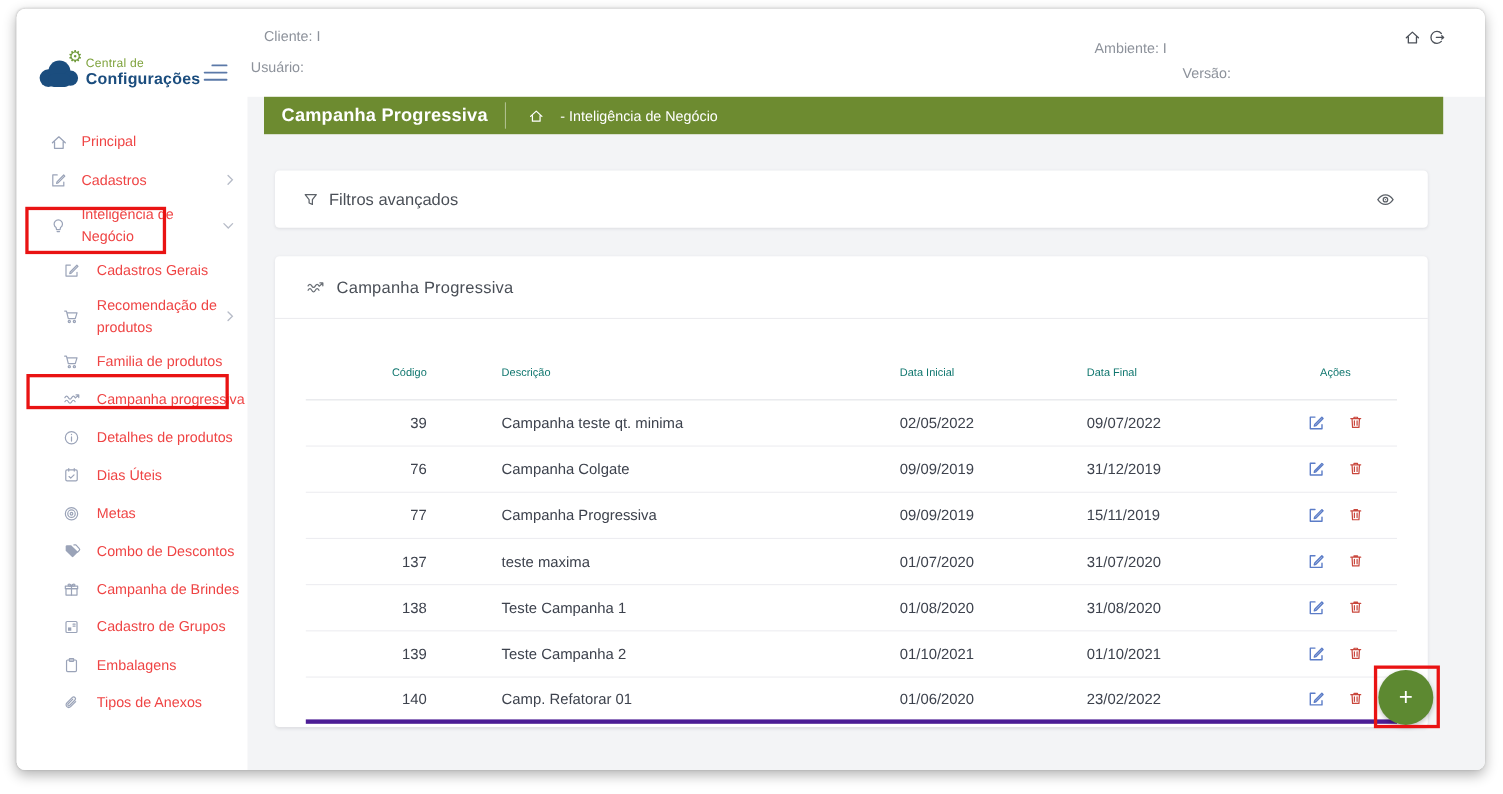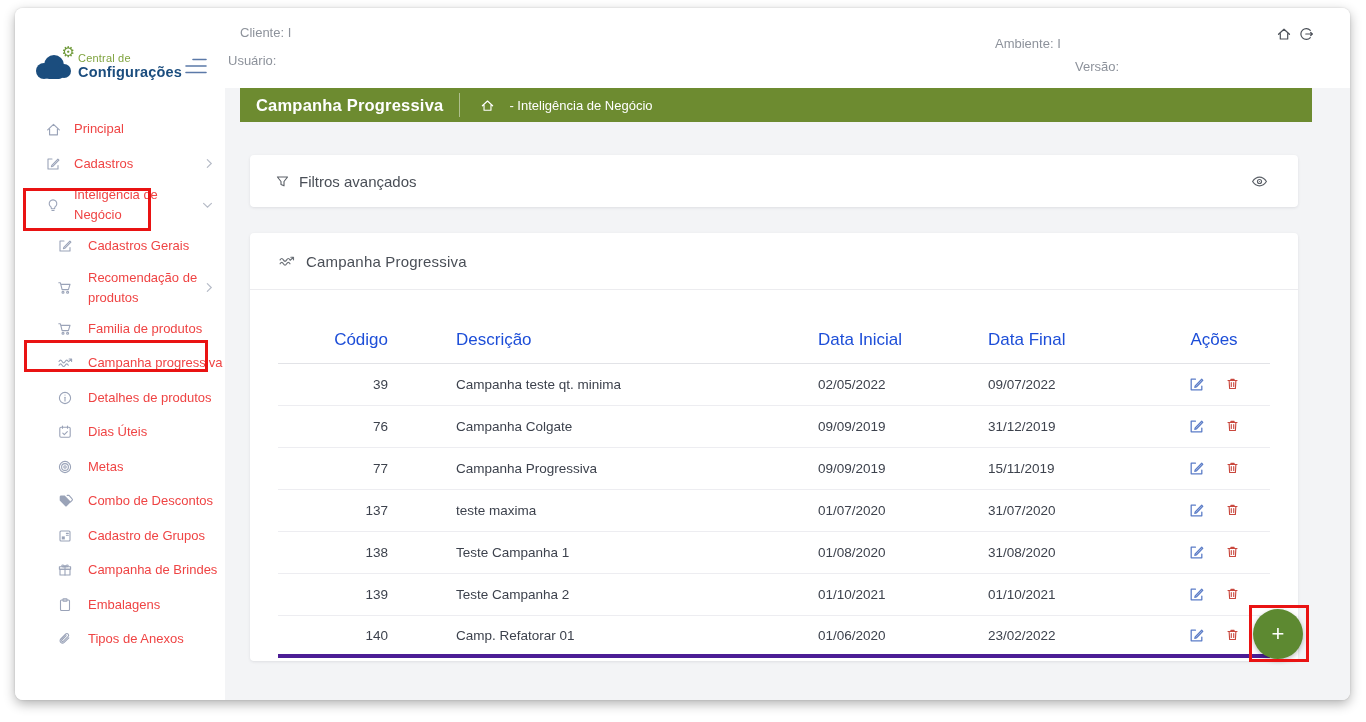--- a/index.html
+++ b/index.html
@@ -55,21 +55,21 @@
   .filters-card .f-title { font-size:15px; color:#4a4f57; flex:1; }
   .filters-card .f-eye { color:#5c6168; display:flex; cursor:pointer; }
 
   .table-card { margin-top:26px; padding-bottom:3px; }
   .tc-head { height:57px; display:flex; align-items:center; padding:0 28px; border-bottom:1px solid #ececef; }
   .tc-head .t-ic { color:#6b7077; display:flex; margin-right:10px; }
   .tc-head .t-title { font-size:15px; color:#4a4f57; letter-spacing:.2px; }
 
   .tbl { padding:0 28px; }
   .trow { display:flex; align-items:center; }
-  .thead-row { height:48px; margin-top:26px; border-bottom:1px solid #e2e3e7; font-size:17px; color:#1d4ed8; }
+  .thead-row { height:48px; margin-top:26px; border-bottom:1px solid #e2e3e7; font-size:10px; color:#0f766e; }
   .drow { height:42px; border-bottom:1px solid #ededf1; font-size:13.5px; color:#3d424d; }
   .drow:last-child { border-bottom:4px solid #4c1d95; }
   .col-codigo { width:110px; text-align:right; }
   .col-desc   { flex:1; padding-left:68px; }
   .col-di     { width:170px; }
   .col-df     { width:170px; }
   .col-acoes  { width:112px; display:flex; justify-content:center; gap:20px; }
   .thead-row .col-acoes { gap:0; }
   .act-edit { color:#5b7cc7; display:flex; cursor:pointer; }
   .act-del  { color:#c9473d; display:flex; cursor:pointer; }
@@ -268,38 +268,38 @@
                 <path d="M2.2 3.4 v4.2 l5.6 5.6 c.4 .4 1 .4 1.4 0 l3.6 -3.6 c.4 -.4 .4 -1 0 -1.4 L7.2 2.6 H3z" fill="currentColor" stroke="none"></path>
                 <path d="M9.7 2.4 h1.8 L14.6 5.8 c.4 .4 .4 1.1 0 1.5 L12.9 9" fill="none" stroke="currentColor" stroke-width="1.1"></path>
               </svg>
           </span>
           <span class="sb-label">Combo de Descontos</span>
         </div>
 
         <div class="sb-item sub">
           <span class="sb-ic">
             <svg class="ic" width="16" height="16" viewBox="0 0 16 16" fill="none" stroke="currentColor" stroke-width="1.1" stroke-linecap="round" stroke-linejoin="round">
-                <rect x="3" y="3" width="10" height="10" rx="1"></rect>
-                <rect x="4.8" y="8.4" width="3" height="3" fill="currentColor" stroke="none"></rect>
-                <path d="M9.4 5.4 h1.9 M9.4 7.2 h1.9"></path>
-              </svg>
-          </span>
-          <span class="sb-label">Cadastro de Grupos</span>
-        </div>
-
-        <div class="sb-item sub">
-          <span class="sb-ic">
-            <svg class="ic" width="16" height="16" viewBox="0 0 16 16" fill="none" stroke="currentColor" stroke-width="1.1" stroke-linecap="round" stroke-linejoin="round">
                 <rect x="3" y="7.2" width="10" height="5.8"></rect>
                 <rect x="2.4" y="4.8" width="11.2" height="2.4"></rect>
                 <path d="M8 4.8 V13"></path>
                 <path d="M8 4.6 C6.8 2.4 4.6 2.6 4.9 4 c.2 1.1 2 1 3.1 .6 M8 4.6 c1.2 -2.2 3.4 -2 3.1 -.6 c-.2 1.1 -2 1 -3.1 .2"></path>
               </svg>
           </span>
           <span class="sb-label">Campanha de Brindes</span>
+        </div>
+
+        <div class="sb-item sub">
+          <span class="sb-ic">
+            <svg class="ic" width="16" height="16" viewBox="0 0 16 16" fill="none" stroke="currentColor" stroke-width="1.1" stroke-linecap="round" stroke-linejoin="round">
+                <rect x="3" y="3" width="10" height="10" rx="1"></rect>
+                <rect x="4.8" y="8.4" width="3" height="3" fill="currentColor" stroke="none"></rect>
+                <path d="M9.4 5.4 h1.9 M9.4 7.2 h1.9"></path>
+              </svg>
+          </span>
+          <span class="sb-label">Cadastro de Grupos</span>
         </div>
 
         <div class="sb-item sub">
           <span class="sb-ic">
             <svg class="ic" width="16" height="16" viewBox="0 0 16 16" fill="none" stroke="currentColor" stroke-width="1.1" stroke-linecap="round" stroke-linejoin="round">
                 <rect x="3.5" y="3" width="9" height="10.5" rx="1"></rect>
                 <rect x="6" y="1.8" width="4" height="2.4" rx="0.5"></rect>
               </svg>
           </span>
           <span class="sb-label">Embalagens</span>

